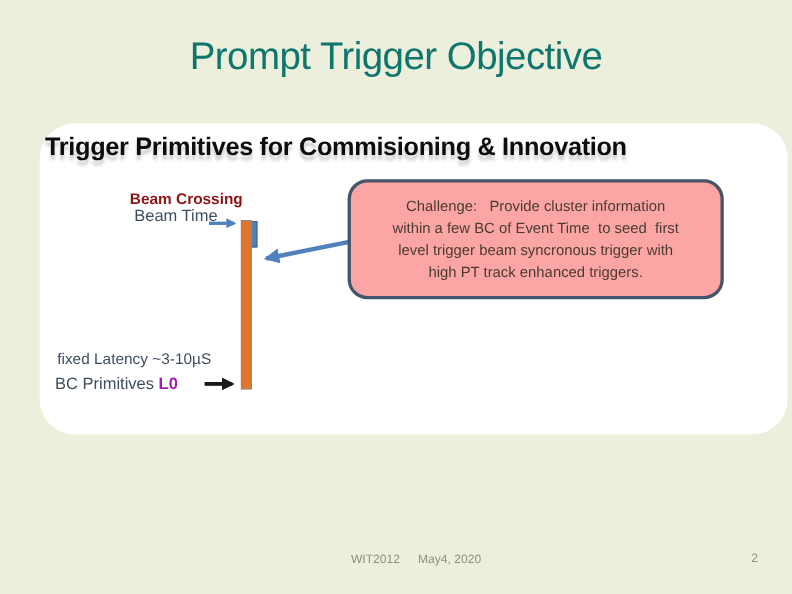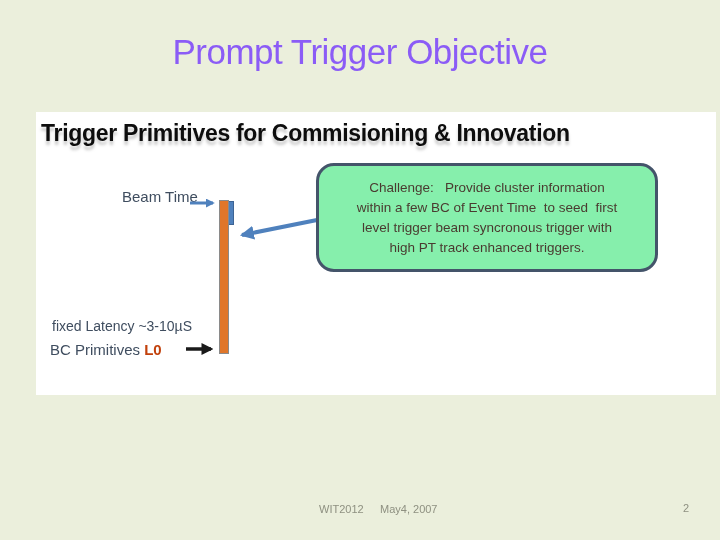--- a/index.html
+++ b/index.html
@@ -15,30 +15,31 @@
     overflow: hidden;
   }
   .slide-title {
     position: absolute;
     top: 32px;
     left: 0;
     width: 720px;
     text-align: center;
     font-size: 35px;
     font-weight: 400;
-    color: #8b5cf6;
+    color: #0f766e;
     letter-spacing: -0.5px;
   }
   .content-panel {
     position: absolute;
     left: 36px;
     top: 112px;
     width: 680px;
     height: 283px;
     background: #ffffff;
+    border-radius: 32px;
   }
   .panel-heading {
     position: absolute;
     left: 5px;
     top: 8px;
     font-size: 23px;
     font-weight: 700;
     color: #0d0d0d;
     letter-spacing: -0.3px;
     white-space: nowrap;
@@ -87,21 +88,21 @@
     box-sizing: border-box;
     z-index: 2;
   }
   .challenge-callout {
     position: absolute;
     left: 280px;
     top: 51px;
     width: 342px;
     height: 109px;
     box-sizing: border-box;
-    background: #86efac;
+    background: #fca5a5;
     border: 3px solid #44546a;
     border-radius: 18px;
     z-index: 3;
     display: flex;
     align-items: center;
     justify-content: center;
   }
   .challenge-text {
     font-size: 13.5px;
     line-height: 20px;
@@ -120,21 +121,21 @@
   .bc-syncronous {
     position: absolute;
     left: 14px;
     top: 229px;
     font-size: 15px;
     color: #3f4d5f;
     white-space: nowrap;
   }
   .bc-syncronous .lvl {
     font-weight: 700;
-    color: #c2410c;
+    color: #a21caf;
     margin-top: 16px;
   }
   .footer-item {
     position: absolute;
     font-size: 11px;
     color: #8e9081;
     white-space: nowrap;
     margin-left: 19px;
   }
   .footer-conference { left: 300px; top: 503px; }
@@ -143,20 +144,21 @@
 </style>
 </head>
 <body>
 
 <div class="slide-title">Prompt Trigger Objective</div>
 
 <div class="content-panel">
 
   <div class="panel-heading">Trigger Primitives for Commisioning &amp; Innovation</div>
 
+  <div class="beam-crossing">Beam Crossing</div>
 
   <div class="event-time">Beam Time</div>
 
   <svg class="arrow-svg" style="left:152px; top:84px;" width="34" height="14">
     <defs>
       <marker id="head-blue-sm" viewBox="0 0 10 10" refX="8" refY="5" markerWidth="3" markerHeight="3" orient="auto">
         <path d="M0,0 L10,5 L0,10 z" fill="#4f81bd"></path>
       </marker>
     </defs>
     <line x1="2" y1="7" x2="25" y2="7" stroke="#4f81bd" stroke-width="3" marker-end="url(#head-blue-sm)"></line>
@@ -194,15 +196,15 @@
         <path d="M0,0 L10,5 L0,10 z" fill="#1a1a1a"></path>
       </marker>
     </defs>
     <line x1="2" y1="8" x2="27" y2="8" stroke="#1a1a1a" stroke-width="3.5" marker-end="url(#head-black)"></line>
   </svg>
 
 </div>
 
 <span class="footer-item footer-conference">WIT2012</span>
 
-<span class="footer-item footer-date">May4, 2007</span>
+<span class="footer-item footer-date">May4, 2020</span>
 
 <span class="footer-item footer-page">2</span>
 
 </body></html>

